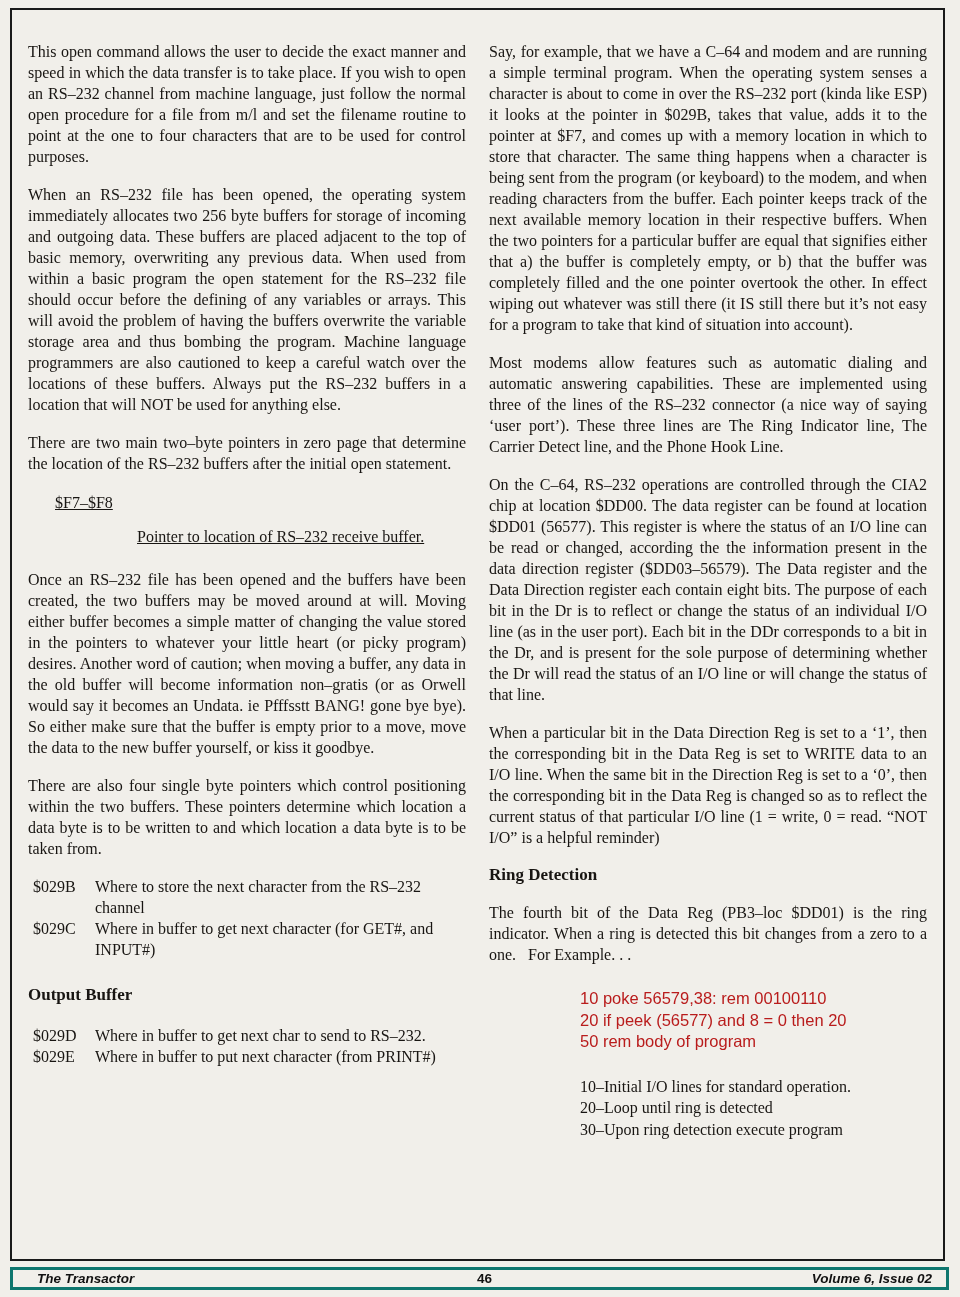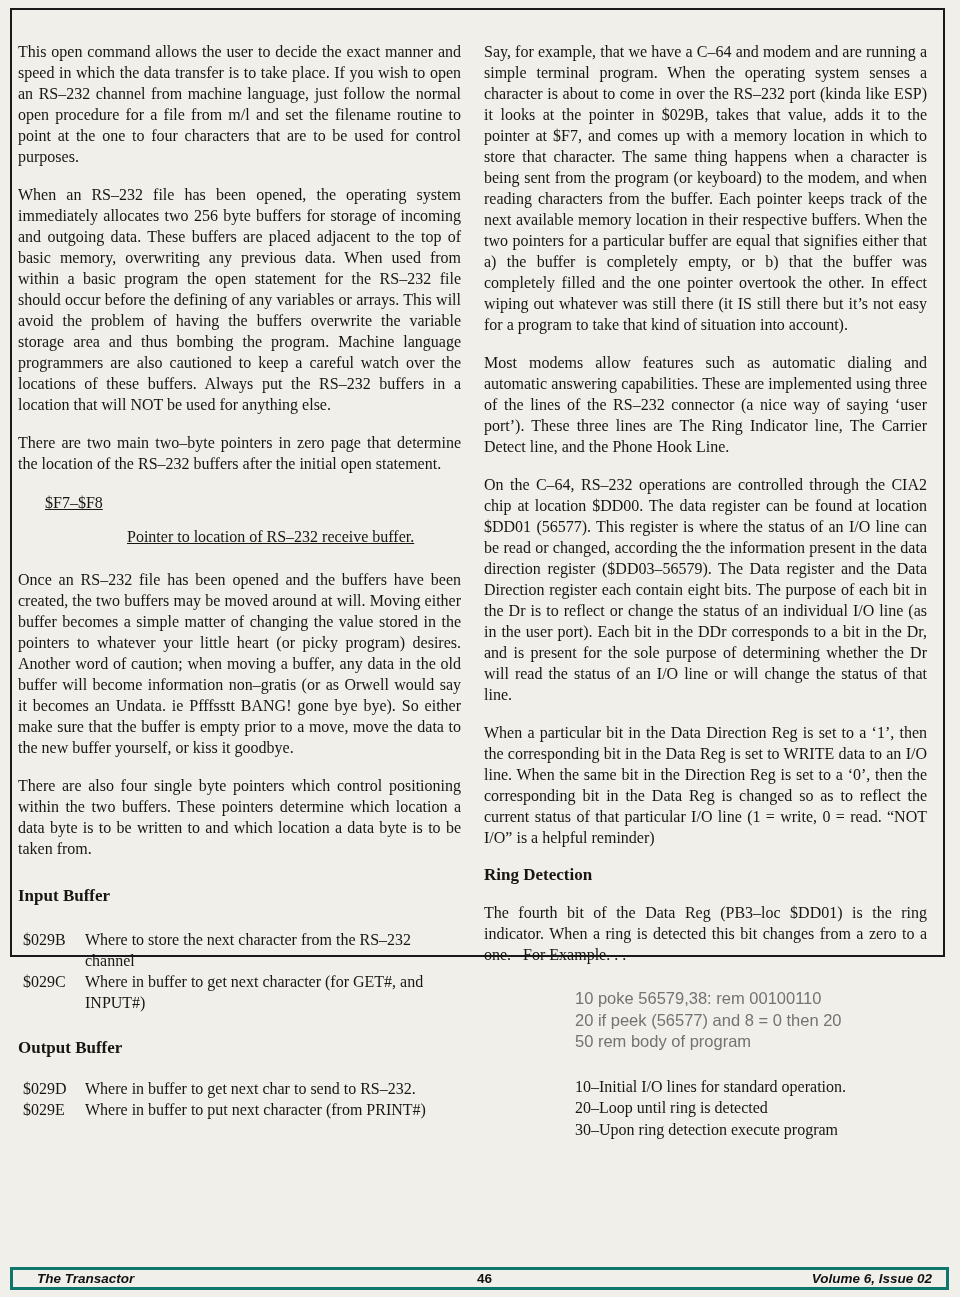--- a/index.html
+++ b/index.html
@@ -6,23 +6,23 @@
   body{
     width:960px;height:1297px;
     background:#e9e7e2;
     font-family:"Liberation Serif", serif;
   }
   .page{
     position:relative;width:960px;height:1297px;
     background:#f1efea;color:#181512;overflow:hidden;
   }
   .content-box{
-    position:absolute;left:10px;top:8px;width:935px;height:949px;
+    position:absolute;left:10px;top:8px;width:935px;height:1253px;
     border:2px solid #1a1a1a;box-sizing:border-box;
-    padding:31px 16px 0 6px;
+    padding:31px 16px 0 16px;
     display:flex;gap:23px;
   }
   .col{flex:1;min-width:0;font-size:16px;line-height:21px;text-align:justify;}
   .col p{margin:0 0 17px 0;}
   
   .ptr-list{margin:4px 0 21px 27px;text-align:left;text-decoration:underline;}
   .ptr-row{display:flex;line-height:23px;}
   .ptr-label{width:82px;flex:none;}
   .ptr-text{flex:1;margin-top:34px;}
   
@@ -32,21 +32,21 @@
   .h-ring{margin:10px 0 17px 0;}
   
   .def-list{margin:0 0 12px 5px;text-align:left;}
   .def-row{display:flex;line-height:21px;}
   .def-label{width:62px;flex:none;font-family:Liberation Serif, serif;}
   .def-text{flex:1;}
   
   .code-block{
     margin:23px 0 0 91px;text-align:left;
     font-family:"Liberation Sans", sans-serif;
-    font-size:16.5px;line-height:21.5px;color:#737373;
+    font-size:16.5px;line-height:21.5px;color:#b91c1c;
   }
   .code-notes{
     margin:23px 0 0 91px;text-align:left;
     font-size:16px;line-height:21.5px;
   }
   
   .footer-bar{
     position:absolute;left:10px;top:1267px;width:939px;height:23px;
     border:3px solid #0f766e;box-sizing:border-box;
     display:flex;align-items:center;
@@ -73,21 +73,20 @@
       <div class="ptr-list">
         <div class="ptr-row">
           <span class="ptr-label">$F7–$F8</span>
           <span class="ptr-text">Pointer to location of RS–232 receive buffer.</span>
         </div>
       </div>
 
       <p>Once an RS–232 file has been opened and the buffers have been created, the two buffers may be moved around at will. Moving either buffer becomes a simple matter of changing the value stored in the pointers to whatever your little heart (or picky program) desires. Another word of caution; when moving a buffer, any data in the old buffer will become information non–gratis (or as Orwell would say it becomes an Undata. ie Pfffsstt BANG! gone bye bye). So either make sure that the buffer is empty prior to a move, move the data to the new buffer yourself, or kiss it goodbye.</p>
       <p>There are also four single byte pointers which control positioning within the two buffers. These pointers determine which location a data byte is to be written to and which location a data byte is to be taken from.</p>
 
-      <div class="heading h-input">Input Buffer</div>
       <div class="def-list">
         <div class="def-row">
           <span class="def-label">$029B</span>
           <span class="def-text">Where to store the next character from the RS–232 channel</span>
         </div>
         <div class="def-row">
           <span class="def-label">$029C</span>
           <span class="def-text">Where in buffer to get next character (for GET#, and INPUT#)</span>
         </div>
       </div>

